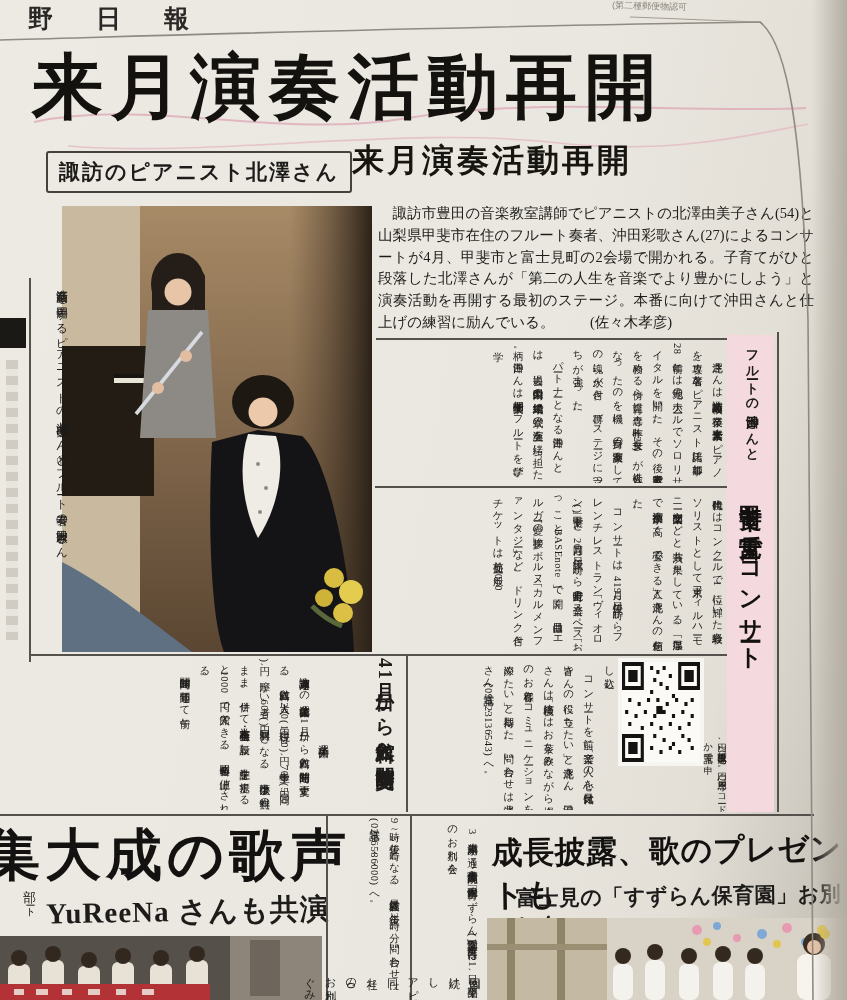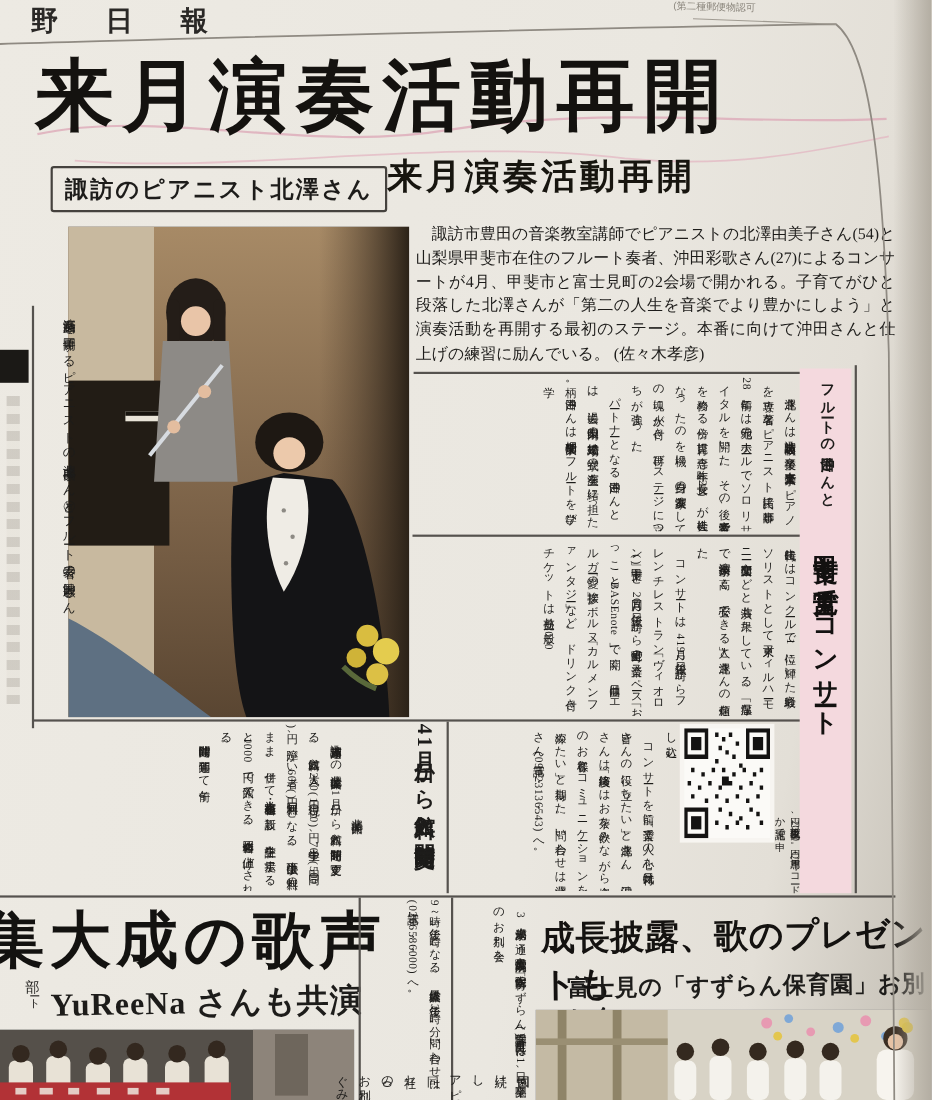--- a/index.html
+++ b/index.html
@@ -40,21 +40,21 @@
 
   <div class="abs serif" style="left:32px;top:40px;width:792px;font-size:71px;font-weight:600;letter-spacing:8px;color:#14120f;z-index:5;">来月演奏活動再開</div>
 
   <div class="abs" style="left:46px;top:151px;border:2px solid #45423e;border-radius:3px;padding:5px 11px;z-index:5;text-align:right;">
     <span style="font-size:21px;font-weight:700;letter-spacing:2px;">諏訪のピアニスト北澤さん</span>
   </div>
   <div class="abs serif" style="left:352px;top:139px;font-size:32px;font-weight:700;letter-spacing:3px;color:#17150f;z-index:5;">来月演奏活動再開</div>
 
   <div class="abs serif" style="left:378px;top:203px;width:436px;height:132px;font-size:14.5px;line-height:1.5;text-align:justify;">
     <span>　諏訪市豊田の音楽教室講師でピアニストの北澤由美子さん(54)と山梨県甲斐市在住のフルート奏者、沖田彩歌さん(27)によるコンサートが4月、甲斐市と富士見町の2会場で開かれる。子育てがひと段落した北澤さんが「第二の人生を音楽でより豊かにしよう」と演奏活動を再開する最初のステージ。本番に向けて沖田さんと仕上げの練習に励んでいる。</span>
-    <span class="serif" style="margin-left:0;">(佐々木孝彦)</span>
+    <span class="serif" style="margin-left:32px;">(佐々木孝彦)</span>
   </div>
 
   <div class="abs hrule" style="left:376px;top:338px;width:392px;"></div>
   <div class="abs hrule" style="left:375px;top:486px;width:393px;"></div>
   <div class="abs hrule" style="left:30px;top:654px;width:740px;"></div>
   <div class="abs hrule" style="left:0;top:814px;width:814px;"></div>
 
   <div class="abs vtext body-col serif pre" style="left:375px;top:343px;width:352px;height:140px;overflow:hidden;">　北澤さんは諏訪清陵高校を卒業後、東京音楽大学でピアノを専攻。著名なピアニスト諸氏に師事し、28年前には地元の大ホールでソロリサイタルを開いた。その後、音楽教室で講師を務める傍ら育児に専念。昨年、長女(23)が社会人になったのを機に、自身の演奏家としての魂に火が付き、再びステージに立つ気持ちが強まった。
 　パートナーとなる沖田さんとは、過去に山梨県内の結婚式場で挙式の演奏を一緒に担った間柄。沖田さんは桐朋学園大学でフルートを学び、学</div>
 

